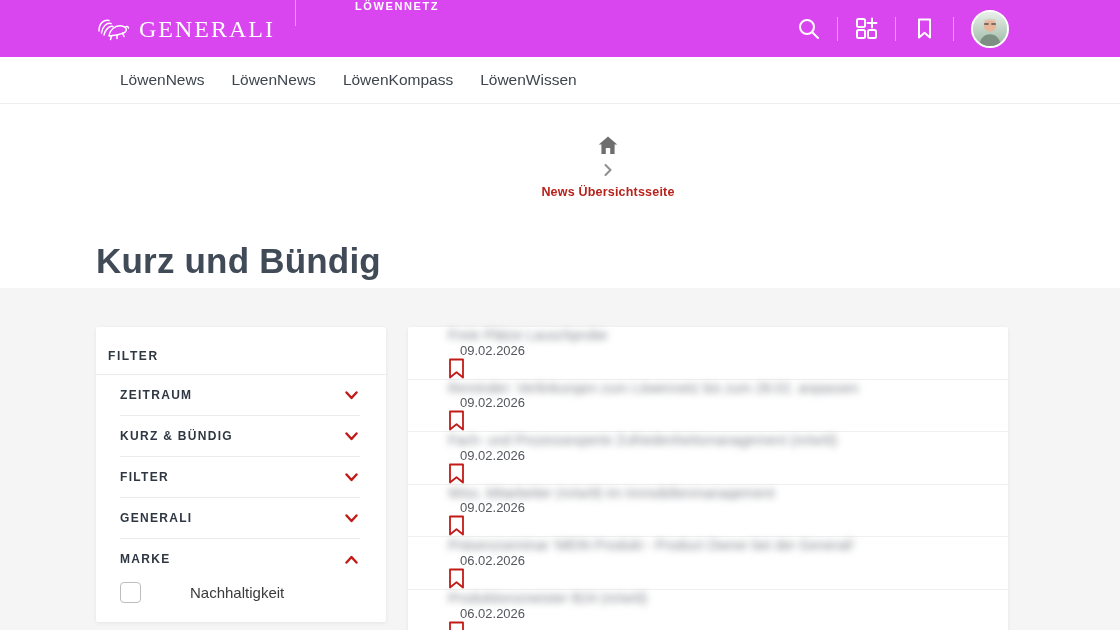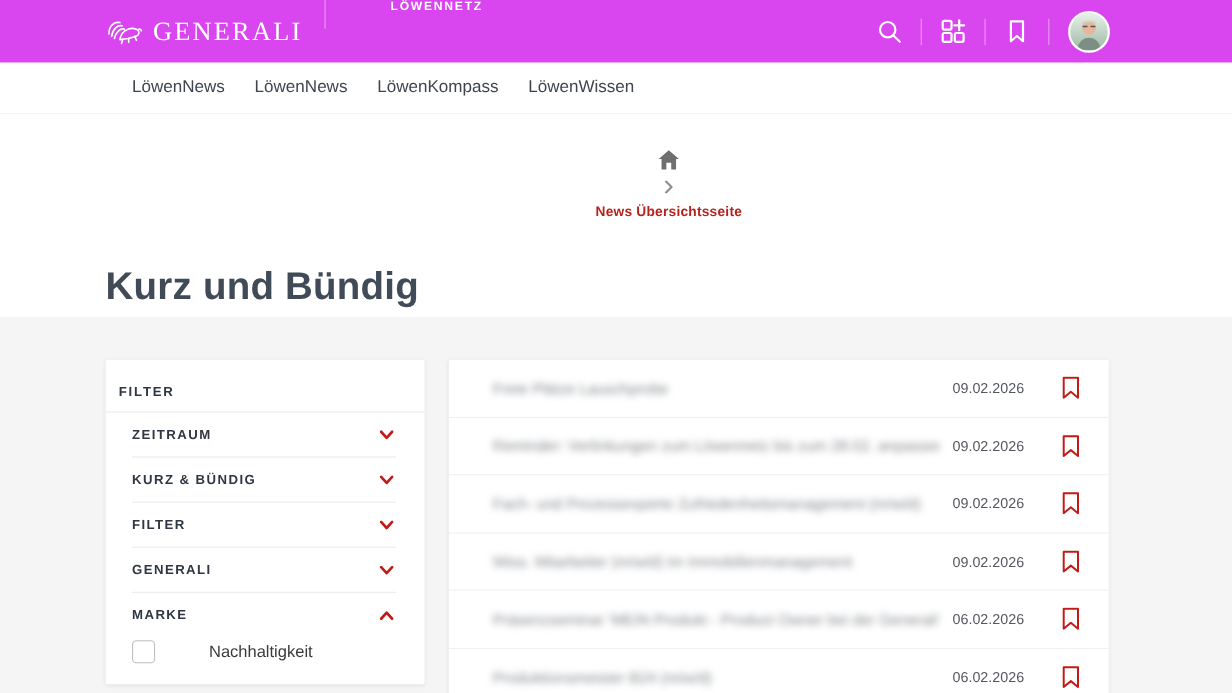--- a/index.html
+++ b/index.html
@@ -158,24 +158,24 @@
     cursor:pointer;
     flex:0 0 auto;
   }
   .checkbox-label { font-size:15px; color:#3A3A3A;margin-left:35px; }
 
   
   .news-card { width:600px; }
   .news-row {
     height:52.5px;
     display:flex;
-    align-items:center;
     padding:0 26px 0 40px;
     border-bottom:1px solid #F0F0F0;
     cursor:pointer;
+    flex-direction:column;
   }
   .news-row:last-child { border-bottom:none; }
   .news-title {
     flex:1;
     font-size:14px;
     color:#85888E;
     filter:blur(3.5px);
     white-space:nowrap;
     overflow:hidden;
   }

